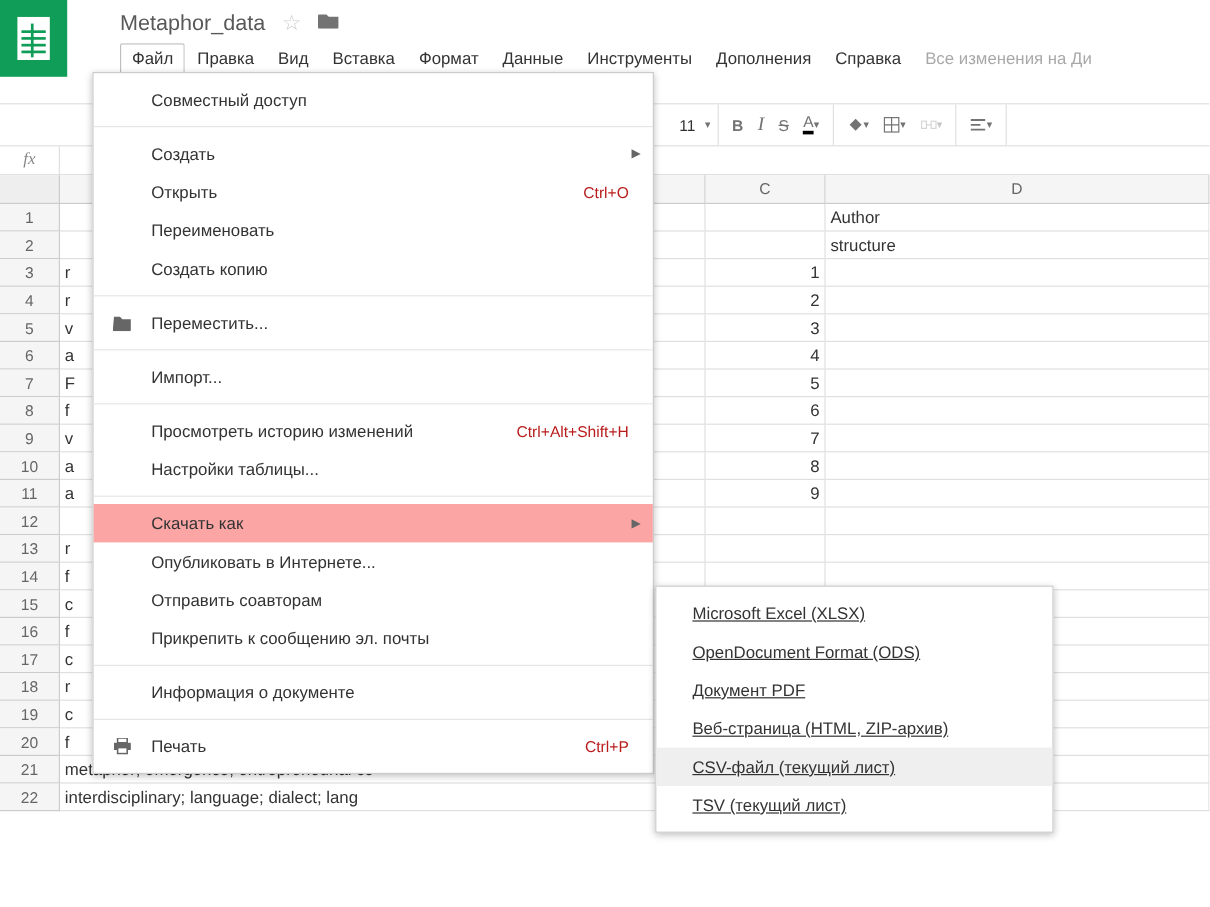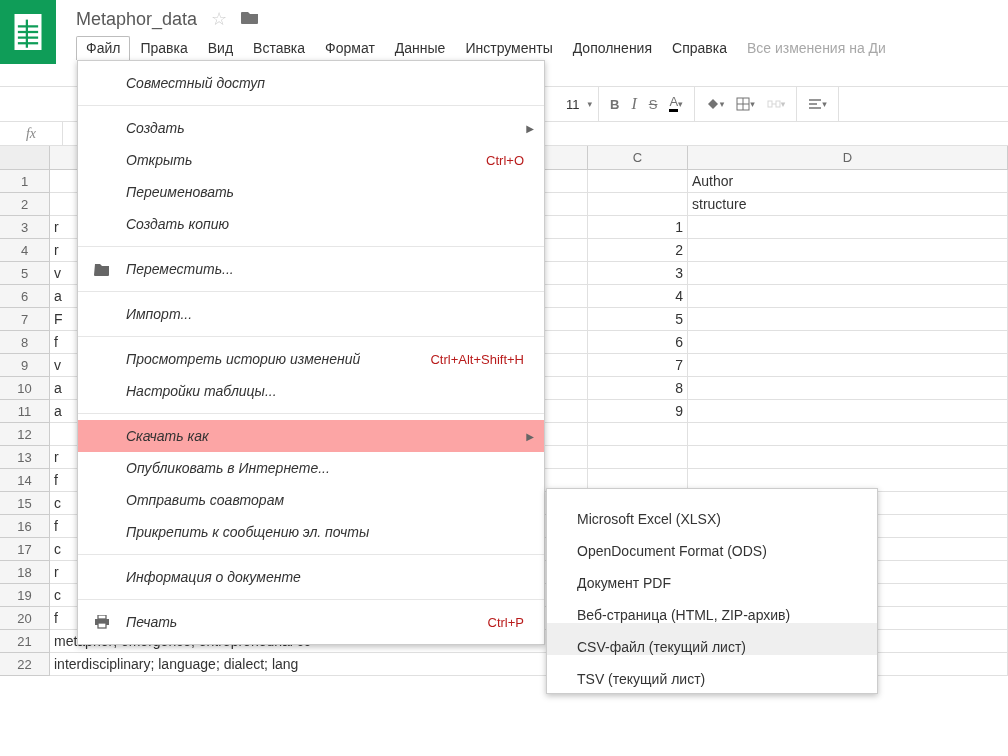--- a/index.html
+++ b/index.html
@@ -1,18 +1,18 @@
 <!DOCTYPE html>
 <html><head>
 <meta charset="utf-8">
 <style>
   * { box-sizing: border-box; margin: 0; padding: 0; }
   body { font-family: Arial, sans-serif; font-size: 13px; color: #333; background: #fff; width: 1008px; height: 756px; overflow: hidden; position: relative; }
   
-  .header { display: flex; height: 64px; }
+  .header { display: flex; height: 64px; gap: 24px; }
   .logo { width: 56px; height: 64px; background: #0f9d58; display: flex; align-items: center; justify-content: center; }
   .logo svg { width: 28px; height: 36px; }
   .title-area { padding: 8px 0 0 20px; flex: 1; }
   .doc-title { font-size: 18px; color: #595959; letter-spacing: 0; }
   .doc-title-row { display: flex; align-items: center; gap: 14px; }
   .star-icon { color: #ccc; font-size: 18px; }
   .folder-icon { color: #737373; font-size: 16px; }
   .menubar { margin-top: 6px; display: flex; gap: 0; font-size: 14px; color: #333; }
   .menu-item { padding: 4px 10px; cursor: pointer; }
   .menu-item.active { border: 1px solid #bdbdbd; border-bottom: none; border-radius: 2px 2px 0 0; padding: 3px 9px; text-align: center; }
@@ -22,21 +22,21 @@
   .toolbar-group { display: flex; align-items: center; gap: 2px; padding: 0 6px; border-right: 1px solid #e0e0e0; height: 100%; }
   .toolbar-btn { padding: 2px 5px; color: #737373; cursor: pointer; display: flex; align-items: center; font-size: 13px; }
   .font-size-val { font-size: 13px; color: #333; padding-right: 6px; }
   .arrow-down { font-size: 9px; color: #737373; }
   .bold { font-weight: bold; }
   .italic { font-style: italic; font-family: 'Times New Roman', serif; font-size: 16px; }
   .strike { text-decoration: line-through; }
   .underline-a { border-bottom: 3px solid #000; padding-bottom: 1px; display: inline-block; line-height: 12px; }
   
   .fx-bar { display: flex; align-items: center; height: 24px; border-bottom: 1px solid #e0e0e0; position: absolute; top: 122px; left: 0; right: 0; }
-  .fx-label { width: 63px; text-align: center; font-style: italic; color: #888; font-family: 'Times New Roman', serif; font-size: 14px; border-right: 1px solid #e0e0e0; height: 100%; display: flex; align-items: center; justify-content: center; }
+  .fx-label { width: 50px; text-align: center; font-style: italic; color: #888; font-family: 'Times New Roman', serif; font-size: 14px; border-right: 1px solid #e0e0e0; height: 100%; display: flex; align-items: center; justify-content: center; }
   
   .sheet { position: absolute; top: 146px; left: 0; right: 0; bottom: 0; }
   .col-headers { display: flex; height: 24px; background: #f5f5f5; }
   .row-header-spacer { width: 50px; border-right: 1px solid #ccc; border-bottom: 1px solid #ccc; background: #eee; }
   .col-header { border-right: 1px solid #ccc; border-bottom: 1px solid #ccc; text-align: center; line-height: 24px; color: #666; font-size: 13px; background: #f5f5f5; }
   .col-B { flex: 1; }
   .col-C { width: 100px; }
   .col-D { width: 320px; }
   
   .grid-rows { }
@@ -44,27 +44,27 @@
   .row-num { width: 50px; border-right: 1px solid #ccc; border-bottom: 1px solid #ccc; background: #f5f5f5; text-align: center; line-height: 23px; color: #666; font-size: 13px; }
   .cell { border-right: 1px solid #e0e0e0; border-bottom: 1px solid #e0e0e0; padding: 0 4px; line-height: 23px; overflow: hidden; white-space: nowrap; font-size: 14px; }
   .cell-B { flex: 1; }
   .cell-C { width: 100px; text-align: right; }
   .cell-D { width: 320px; text-align: left; }
   
   .context-menu { position: absolute; top: 60px; left: 77px; width: 468px; background: #fff; border: 1px solid #ccc; box-shadow: 0 2px 6px rgba(0,0,0,0.25); z-index: 100; font-size: 14px; color: #333; padding: 6px 0; }
   .ctx-item { height: 32px; display: flex; align-items: center; padding: 0 40px 0 20px; cursor: pointer; position: relative; }
   .ctx-item.highlighted { background: #fca5a5; }
   .ctx-icon { position: absolute; left: 16px; color: #666; display: inline-flex; width: 18px; }
-  .ctx-label { padding-left: 28px; font-style: italic; }
+  .ctx-label { padding-left: 28px; }
   .ctx-shortcut { position: absolute; right: 20px; color: #b91c1c; font-size: 13px; }
   .ctx-arrow { position: absolute; right: 10px; color: #666; font-size: 10px; }
   .ctx-sep { height: 1px; background: #e6e6e6; margin: 6px 0; }
   
   .submenu { position: absolute; top: 488px; left: 546px; width: 332px; background: #fff; border: 1px solid #ccc; box-shadow: 0 2px 6px rgba(0,0,0,0.25); z-index: 110; font-size: 14px; color: #333; padding: 6px 0; }
-  .sub-item { height: 32px; display: flex; align-items: flex-end; padding: 0 20px 0 30px; cursor: pointer; }
+  .sub-item { height: 32px; display: flex; align-items: center; padding: 0 20px 0 30px; cursor: pointer; text-decoration: underline; }
   .sub-item.highlighted { background: #efefef; }
 </style>
 </head>
 <body>
 
 <div class="header">
   <div class="logo">
     <svg viewBox="0 0 24 32">
         <rect x="0" y="0" width="24" height="32" fill="#fff"></rect>
         <rect x="3" y="10" width="18" height="2" fill="#0f9d58"></rect>

